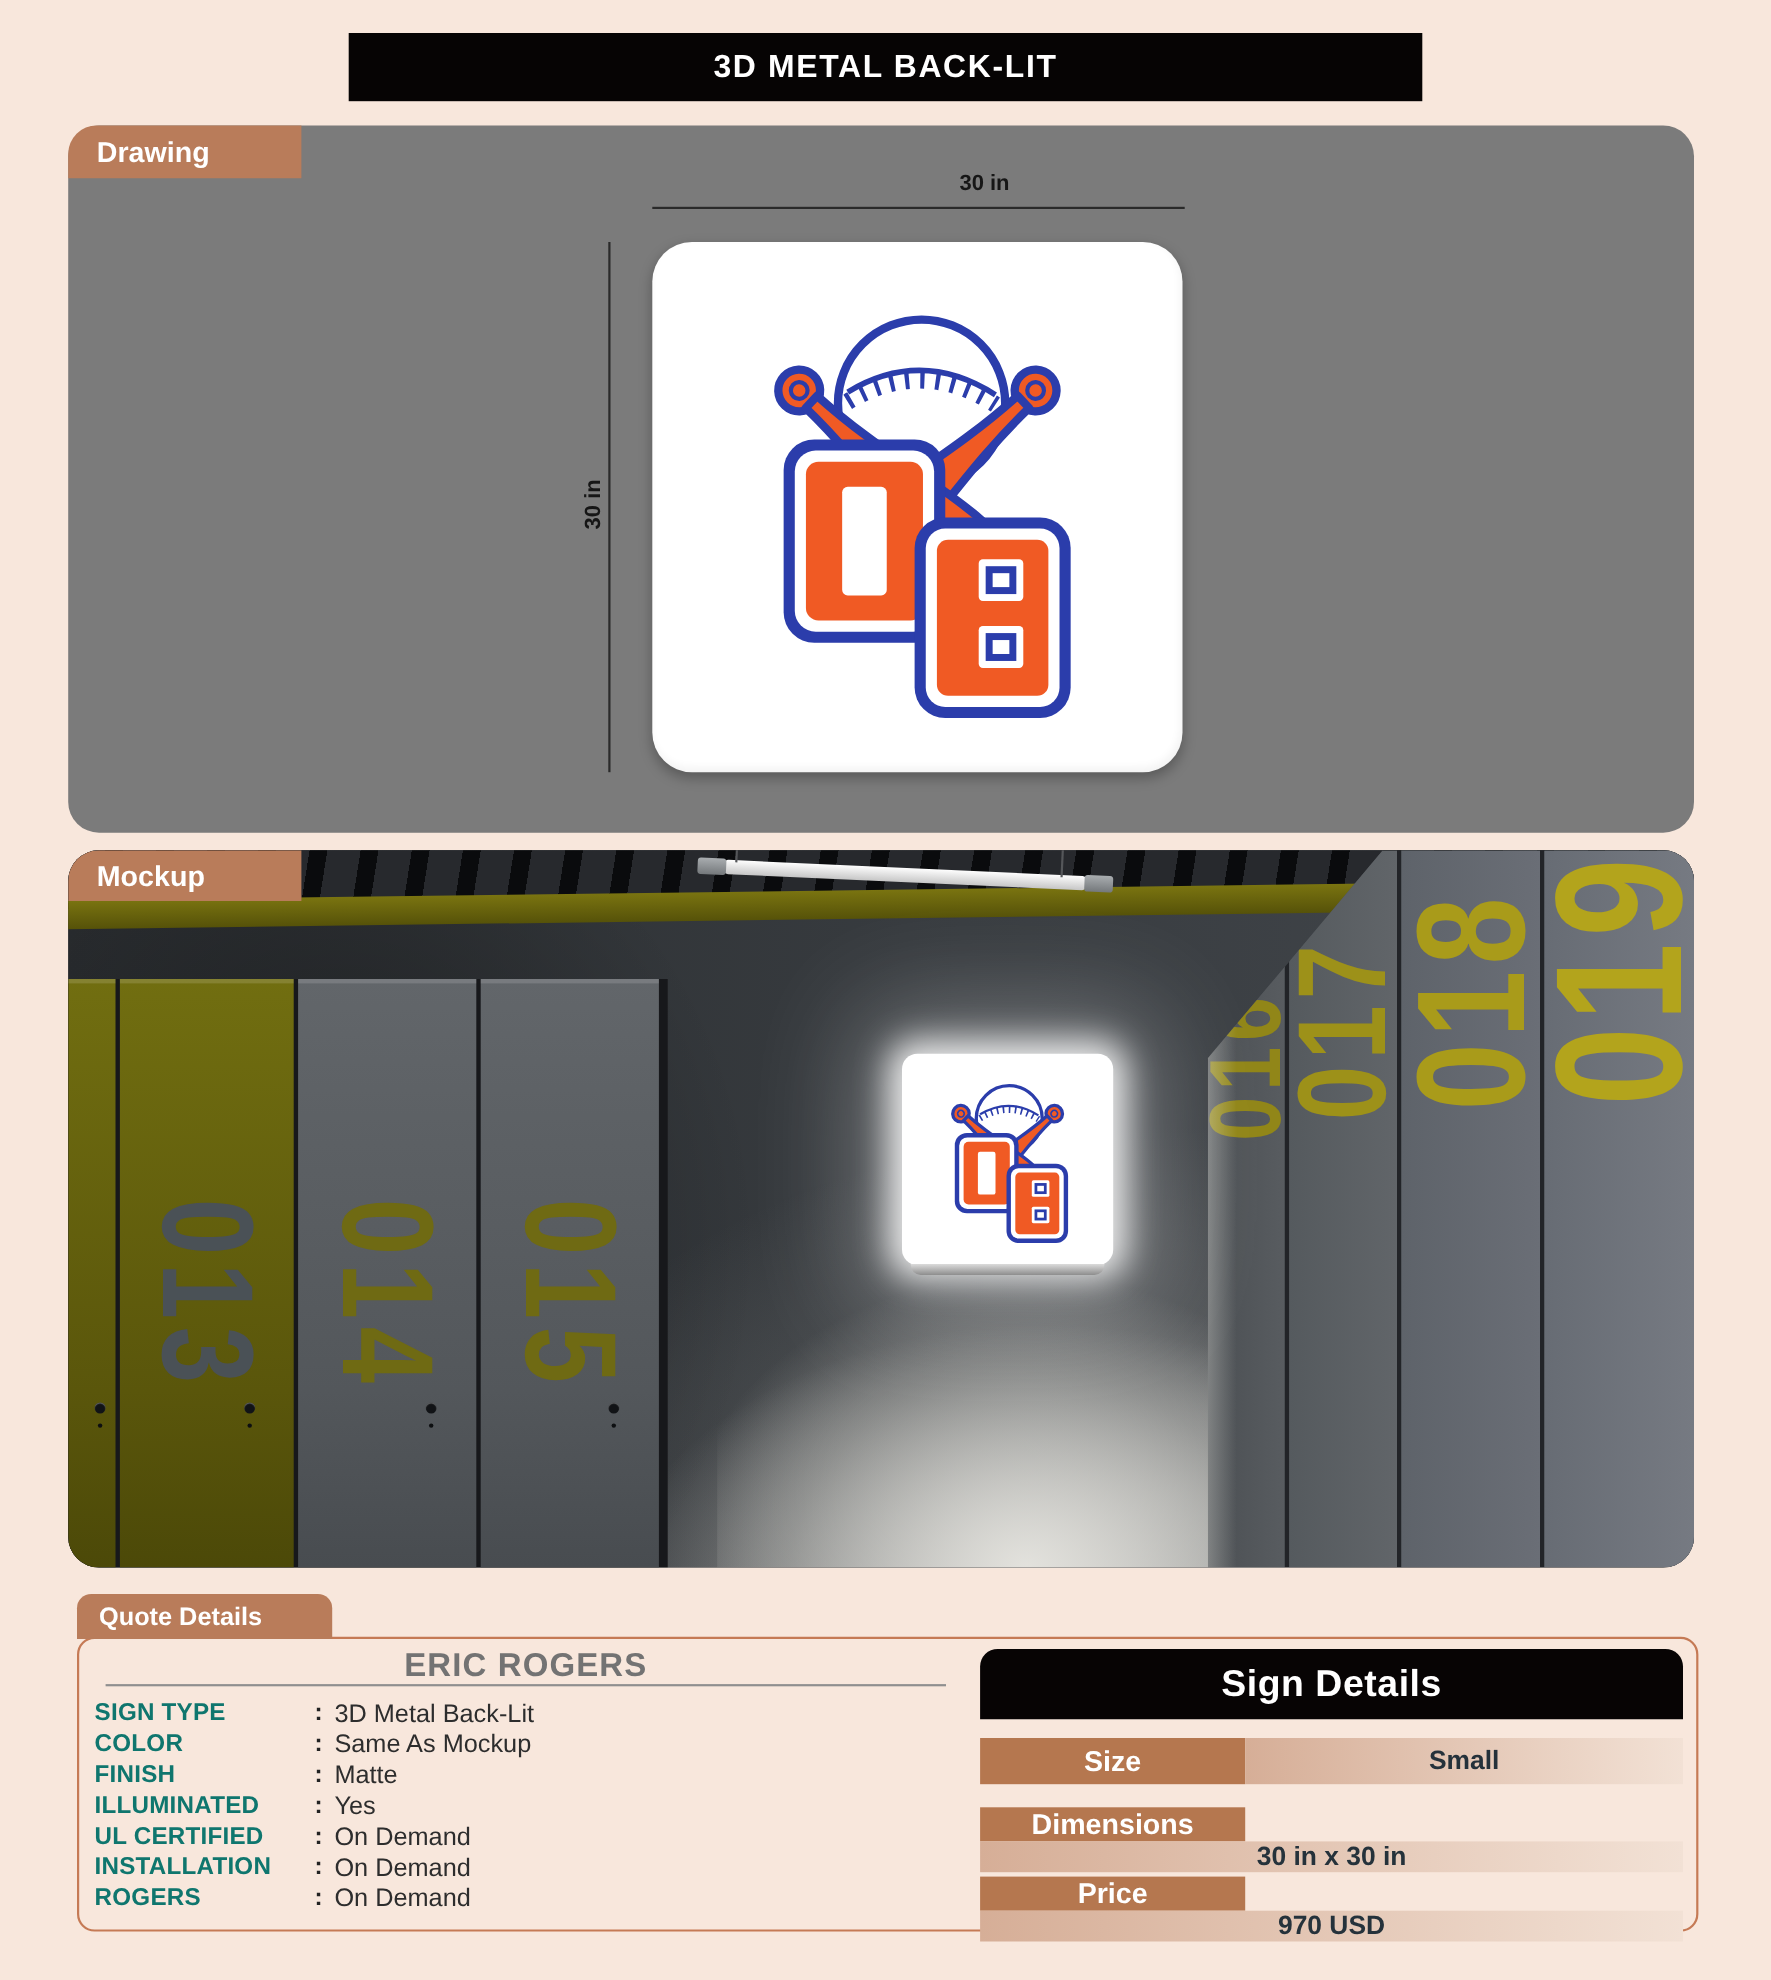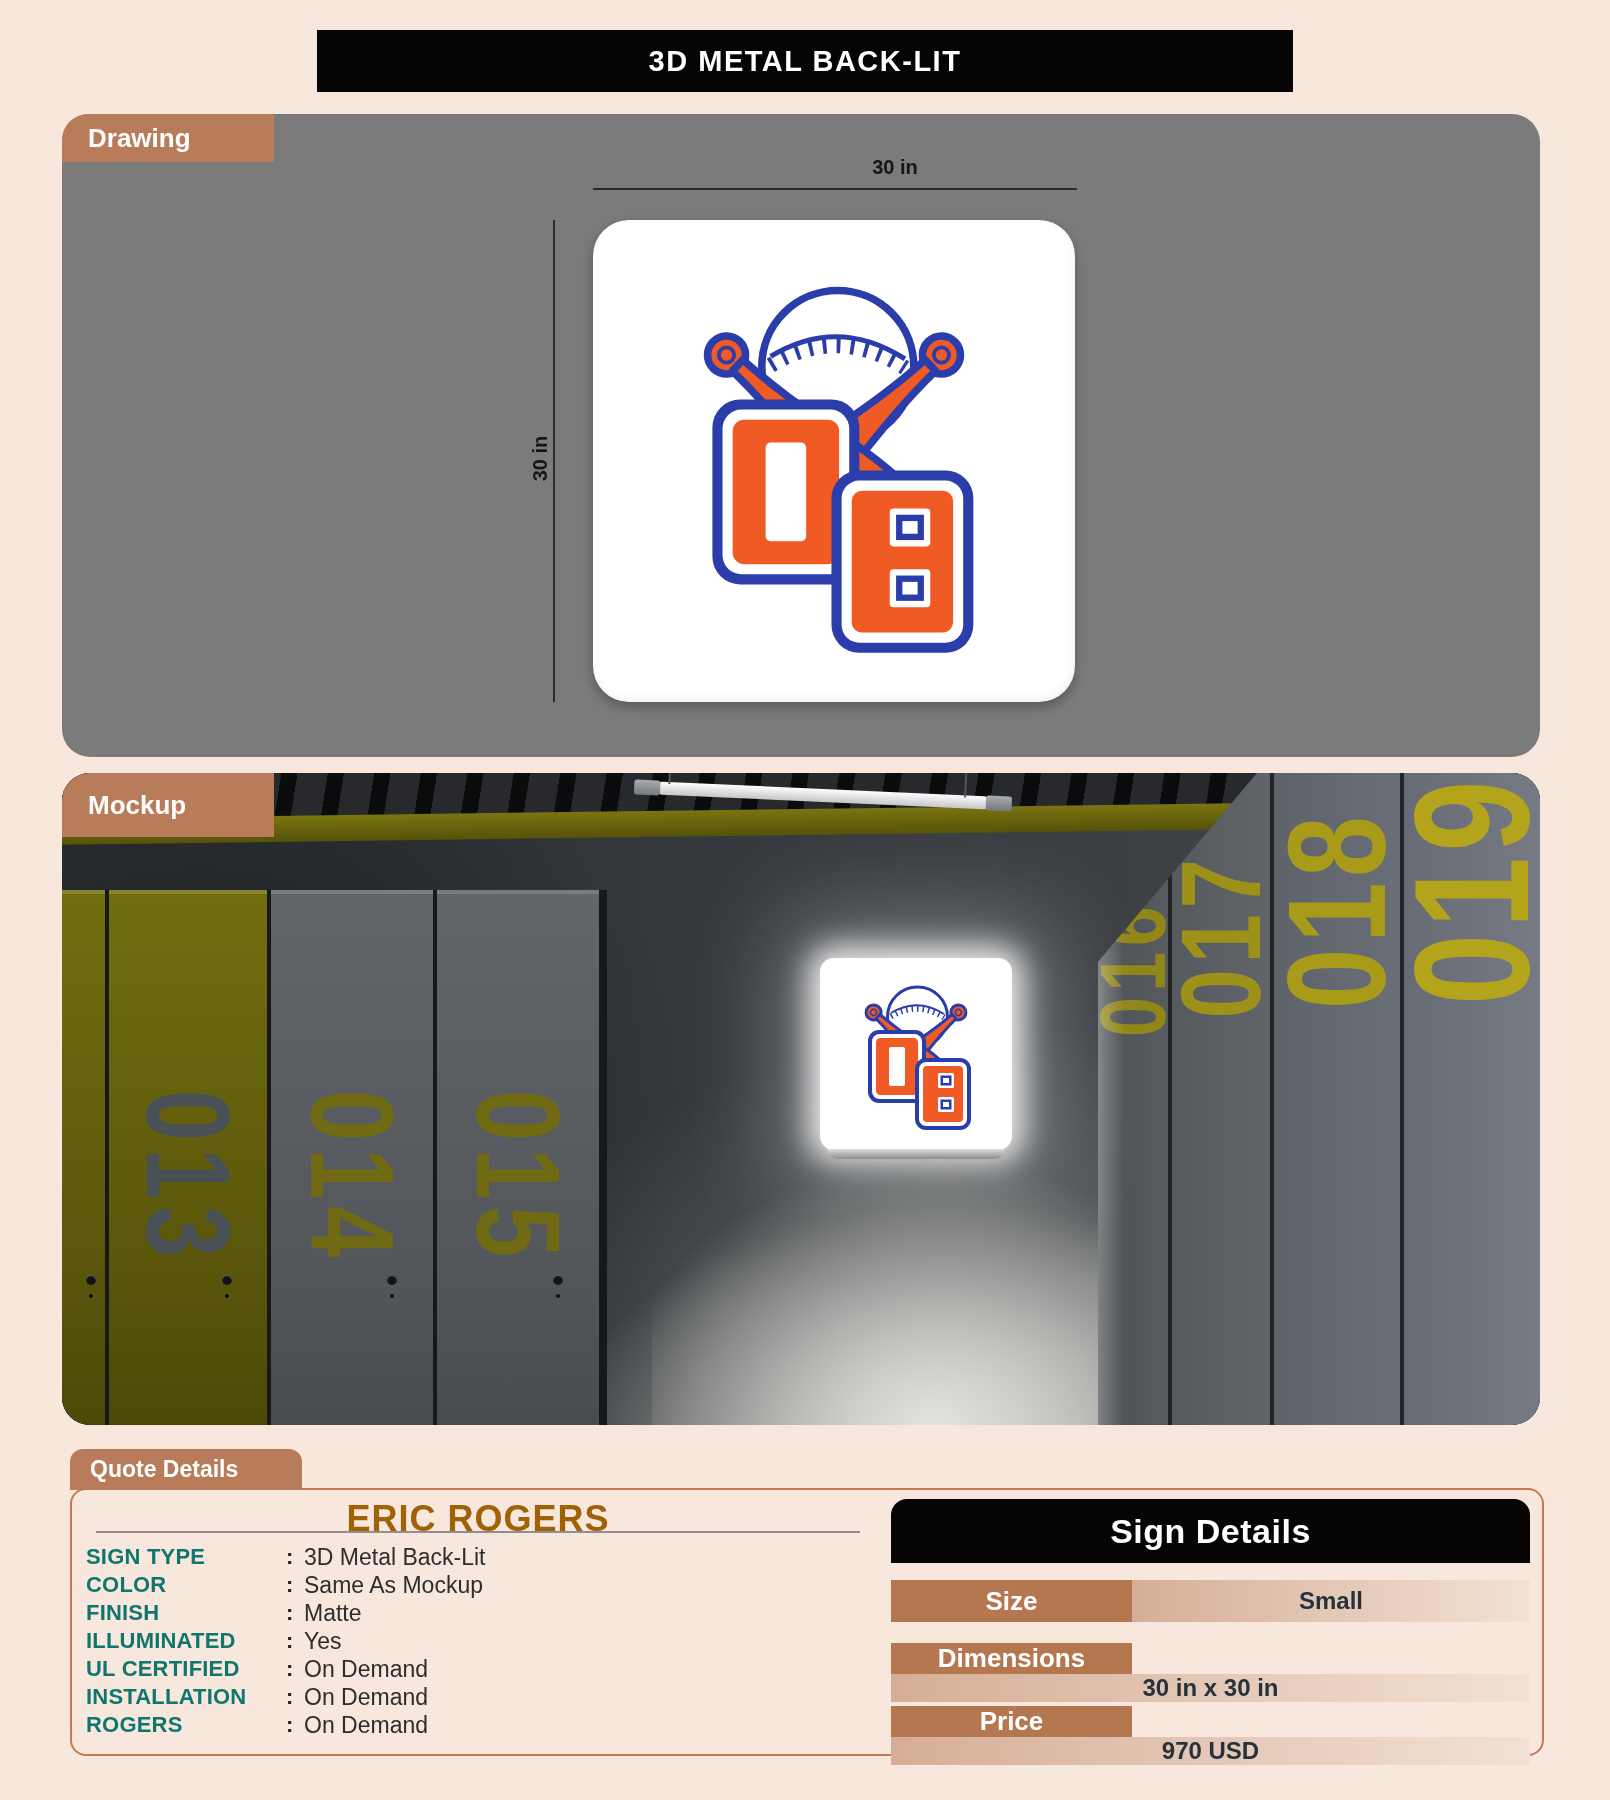--- a/index.html
+++ b/index.html
@@ -25,21 +25,21 @@
   .dim-v-line{left:491px;top:106px;width:2px;height:482px;background:#2a2a2a;}
   .dim-v-label{left:388px;top:333px;width:180px;text-align:center;font-weight:bold;font-size:20px;
                color:#161616;transform:rotate(-90deg);}
   .sign-board{left:531px;top:106px;width:482px;height:482px;background:#fff;border-radius:36px;
               box-shadow:0 5px 12px rgba(0,0,0,.28), inset -2px -4px 8px rgba(0,0,0,.05);}
   .sign-board svg{position:absolute;left:51px;top:30px;width:380px;height:418px;}
 
   
   .mockup{left:62px;top:773px;width:1478px;height:652px;border-radius:28px;overflow:hidden;
           background:#34383c;}
-  .mockup-tab{left:0;top:0;width:186px;height:64px;border-radius:26px 0 0 0;
+  .mockup-tab{left:0;top:0;width:186px;height:46px;border-radius:26px 0 0 0;
               font-size:26px;padding-left:26px;}
   .m-wall{inset:0;background:
       radial-gradient(620px 420px at 60% 108%, rgba(226,225,220,.9), rgba(226,225,220,0) 65%),
       radial-gradient(1000px 560px at 68% 90%, rgba(185,185,182,.35), rgba(185,185,182,0) 60%),
       radial-gradient(560px 640px at 16% 55%, rgba(0,0,0,.38), rgba(0,0,0,0) 70%),
       linear-gradient(90deg,#292c2f,#383c40 55%,#43474c);}
   .m-ceiling{left:-12px;right:-12px;top:-16px;height:54px;transform:skewY(-0.75deg);
       background:repeating-linear-gradient(99deg,#0a0b0d 0 16px,#27292d 16px 46px);
       border-bottom:6px solid #0b0c0e;}
   .m-beam{left:-12px;right:-12px;top:36px;height:26px;transform:skewY(-0.75deg);
@@ -87,22 +87,22 @@
   .m-sign{left:758px;top:185px;width:192px;height:192px;background:#fff;border-radius:14px;
       box-shadow:0 0 30px 12px rgba(255,255,255,.85),0 0 95px 42px rgba(255,255,255,.30);z-index:20;}
   .m-sign::after{content:"";position:absolute;left:8px;right:8px;bottom:-9px;height:10px;
       border-radius:0 0 9px 9px;background:linear-gradient(#dcdcdc,#8e8e8e);}
   .m-sign svg{position:absolute;left:21px;top:13px;width:150px;height:165px;}
 
   
   .quote-tab{left:70px;top:1449px;width:212px;height:41px;border-radius:13px 13px 0 0;
       font-size:23px;padding-left:20px;}
   .quote-box{left:70px;top:1488px;width:1470px;height:264px;border:2px solid #c57a55;border-radius:16px;}
-  .customer{left:24px;top:8px;width:764px;text-align:center;font-weight:bold;font-size:36px;
-      letter-spacing:1px;color:#a16207;}
+  .customer{left:24px;top:8px;width:764px;text-align:center;font-weight:bold;font-size:30px;
+      letter-spacing:1px;color:#737373;}
   .rule{left:24px;top:41px;width:764px;height:2px;background:#8f8f8f;}
   .fields{left:14px;top:53px;width:700px;}
   .frow{display:flex;height:28px;align-items:center;}
   .f-label{width:200px;font-weight:bold;font-size:22px;color:#0f766e;letter-spacing:.2px;}
   .f-colon{width:18px;font-weight:bold;font-size:22px;color:#222;}
   .f-value{font-size:23px;color:#2d2d2d;}
 
   .sign-details{left:819px;top:9px;width:639px;text-align:center;}
   .sd-header{height:64px;background:#070404;border-radius:16px 16px 0 0;color:#fff;
       display:flex;align-items:center;justify-content:center;font-weight:bold;font-size:34px;

